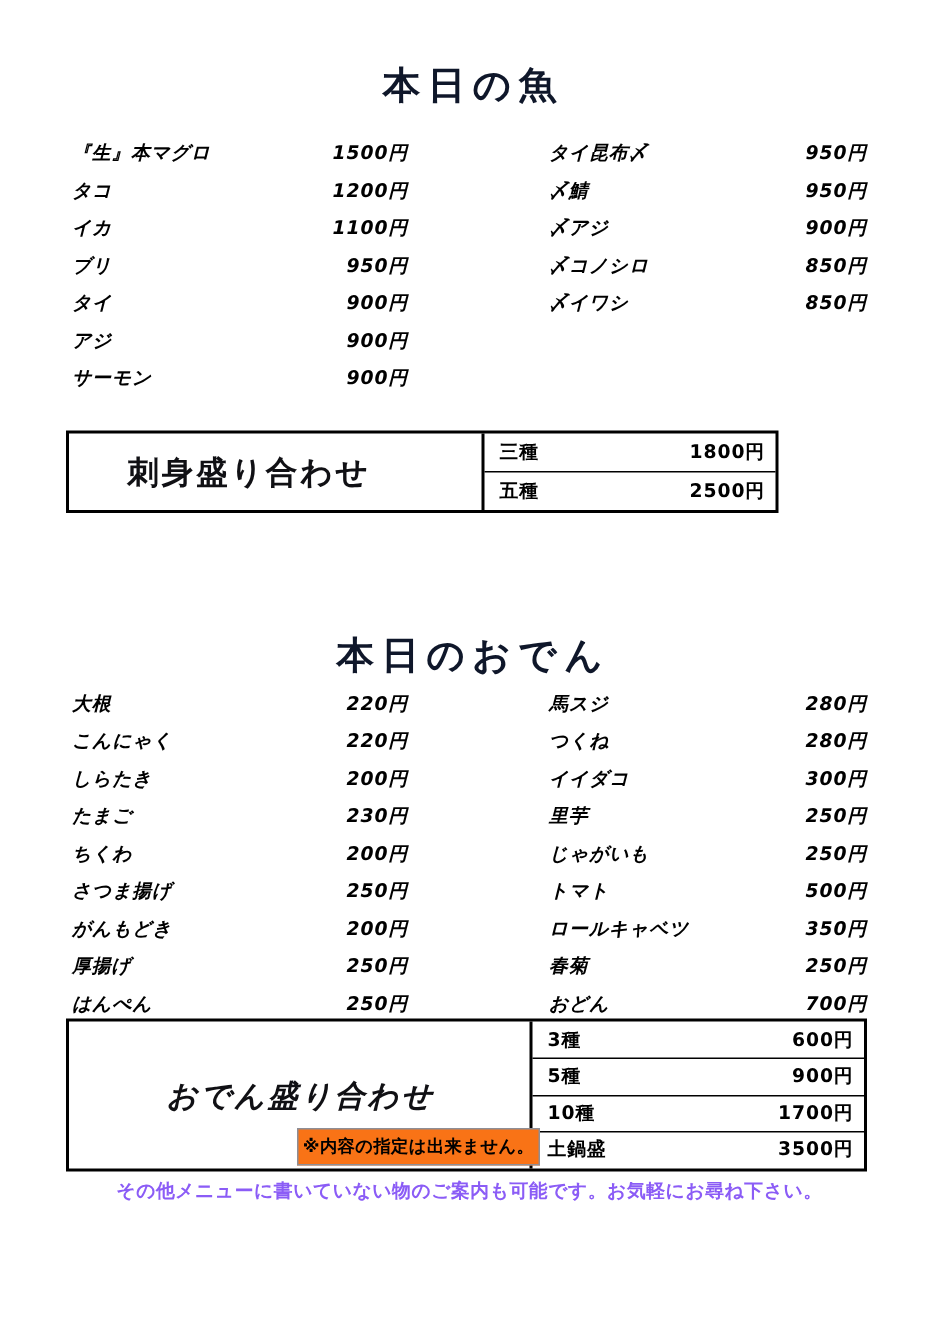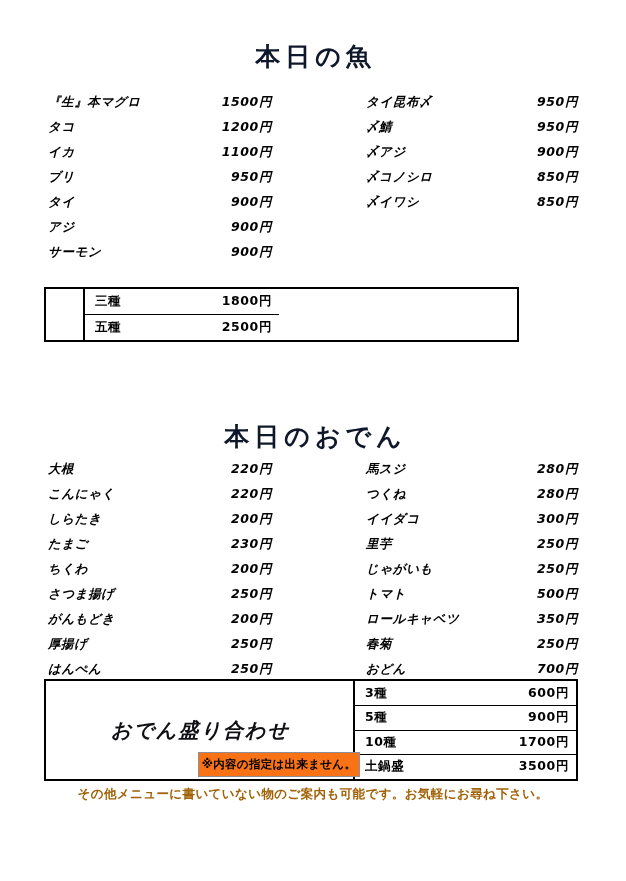--- a/index.html
+++ b/index.html
@@ -167,21 +167,21 @@
   
   #footer-note {
     position: absolute;
     left: 0;
     top: 786px;
     width: 626px;
     text-align: center;
     font-size: 12.5px;
     font-weight: 600;
     letter-spacing: 0.4px;
-    color: #a16207;
+    color: #8b5cf6;
     white-space: nowrap;
   }
 </style>
 </head>
 <body>
 
 <div class="page">
 
   <div class="section-heading" id="heading-fish">本日の魚</div>
 
@@ -233,20 +233,23 @@
         <span class="item-name">〆コノシロ</span>
         <span class="item-price">850円</span>
       </div>
       <div class="item-row">
         <span class="item-name">〆イワシ</span>
         <span class="item-price">850円</span>
       </div>
     </div>
 
   <div class="assort-box" id="sashimi-box">
+    <div class="assort-title-cell">
+      <span class="assort-title">刺身盛り合わせ</span>
+    </div>
     <div class="assort-rows" id="sashimi-rows">
         <div class="assort-row">
           <span class="assort-qty">三種</span>
           <span class="assort-amt">1800円</span>
         </div>
         <div class="assort-row">
           <span class="assort-qty">五種</span>
           <span class="assort-amt">2500円</span>
         </div>
       </div>

